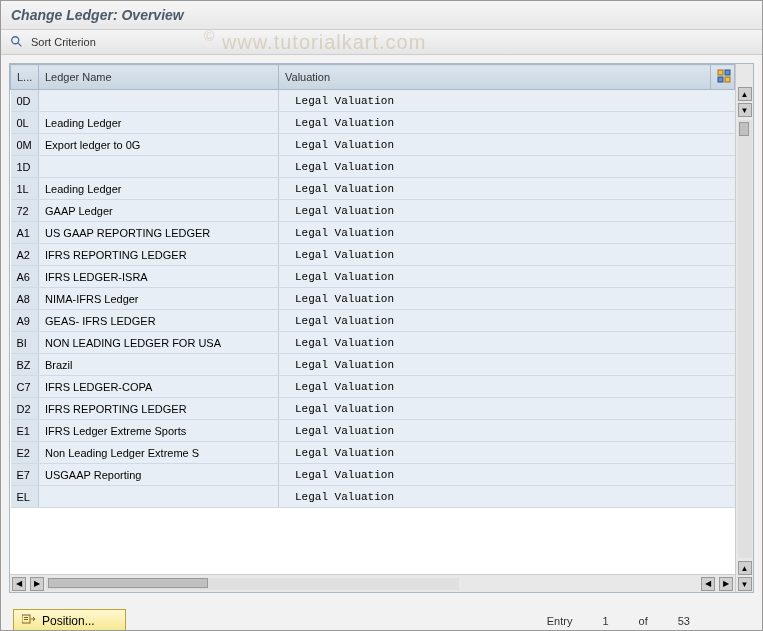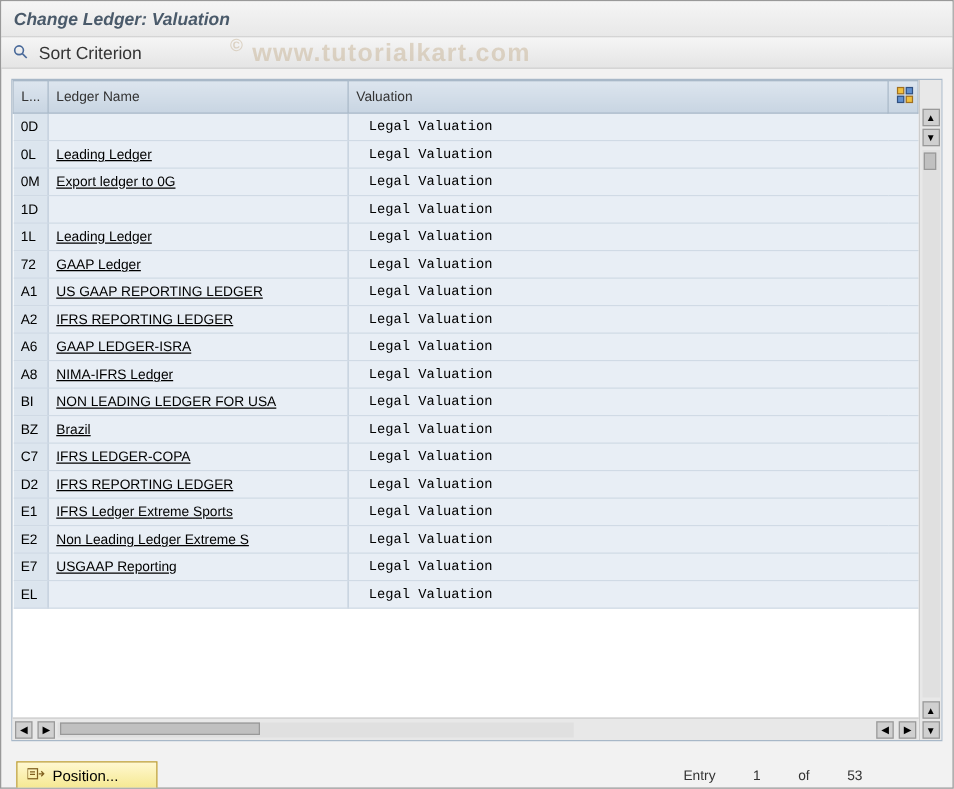--- a/index.html
+++ b/index.html
@@ -3,38 +3,38 @@
   <meta charset="utf-8">
   <style>
     * { box-sizing: border-box; margin: 0; padding: 0; }
     body { font-family: Arial, sans-serif; font-size: 11px; background: #f2f2f2; width: 763px; height: 631px; overflow: hidden; border: 1px solid #999; }
     
     .title-bar { background: linear-gradient(#f5f5f5, #e8e8e8); padding: 6px 10px; border-bottom: 1px solid #ccc; }
     .title-bar h1 { font-size: 14px; font-weight: bold; font-style: italic; color: #4a5a6a; }
     
     .toolbar { background: linear-gradient(#f5f5f5, #e5e5e5); padding: 4px 8px; border-bottom: 1px solid #ccc; display: flex; align-items: center; gap: 6px; }
     .toolbar-icon { width: 16px; height: 16px; display: inline-flex; align-items: center; justify-content: center; }
-    .toolbar-label { font-size: 14px; color: #333; }
-    
-    .watermark { position: absolute; top: 28px; left: 184px; font-size: 20px; color: rgba(200, 180, 150, 0.5); font-weight: bold; letter-spacing: 1px; z-index: 100; pointer-events: none; }
+    .toolbar-label { font-size: 11px; color: #333; }
+    
+    .watermark { position: absolute; top: 28px; left: 204px; font-size: 20px; color: rgba(200, 180, 150, 0.5); font-weight: normal; letter-spacing: 1px; z-index: 100; pointer-events: none; }
     .watermark .c { font-size: 14px; vertical-align: super; }
     
     .table-container { margin: 8px; border: 1px solid #a8b8c8; background: #fff; position: relative; height: 530px; display: flex; }
     .table-scroll { flex: 1; overflow: hidden; }
     
     table { width: 100%; border-collapse: collapse; table-layout: fixed; }
     th { background: linear-gradient(#dce5ee, #c8d5e2); border: 1px solid #a8b8c8; padding: 4px 6px; text-align: left; font-weight: normal; font-size: 11px; color: #333; height: 22px; }
     th.col-code { width: 28px; }
     th.col-name { width: 240px; margin-left: 23px; }
     th.col-val { width: auto; }
     th.col-icon { width: 24px; text-align: center; }
     
     td { border-bottom: 1px solid #d0dae5; padding: 3px 6px; font-size: 11px; background: #e8eef5; height: 22px; }
     td.col-code { background: #dce5ee; border-right: 1px solid #c0ccda; width: 28px; }
-    td.col-name { border-right: 1px solid #c0ccda; width: 240px; text-decoration: underline; }
+    td.col-name { border-right: 1px solid #c0ccda; width: 240px; }
     td.col-val { font-family: 'Courier New', monospace; padding-left: 16px; }
     
     .vscroll { width: 18px; background: #e8e8e8; border-left: 1px solid #ccc; display: flex; flex-direction: column; align-items: center; padding-top: 22px; }
     .vscroll-btn { width: 14px; height: 14px; background: #d0d0d0; border: 1px solid #999; margin: 1px 0; display: flex; align-items: center; justify-content: center; font-size: 8px; cursor: pointer; }
     
     .vscroll-track { flex: 1; width: 14px; background: #e0e0e0; margin: 2px 0; position: relative; }
     .vscroll-thumb { position: absolute; top: 2px; left: 1px; width: 10px; height: 14px; background: #c0c0c0; border: 1px solid #999; }
     
     .hscroll { position: absolute; bottom: 0; left: 0; right: 18px; height: 18px; background: #e8e8e8; border-top: 1px solid #ccc; display: flex; align-items: center; }
     .hscroll-btn { width: 14px; height: 14px; background: #d0d0d0; border: 1px solid #999; margin: 0 2px; display: flex; align-items: center; justify-content: center; font-size: 8px; cursor: pointer; }
@@ -46,21 +46,21 @@
     .position-btn { background: linear-gradient(#fff8d0, #f5e890); border: 1px solid #c0a030; padding: 3px 30px 3px 8px; font-size: 12px; display: flex; align-items: center; gap: 6px; cursor: pointer; }
     .entry-info { font-size: 11px; color: #333; display: flex; gap: 30px; padding-right: 60px; }
     
     .search-icon svg { width: 14px; height: 14px; }
     .grid-icon { width: 14px; height: 14px; display: inline-block; }
   </style>
 </head>
 <body>
 
 <div class="title-bar">
-  <h1>Change Ledger: Valuation</h1>
+  <h1>Change Ledger: Overview</h1>
 </div>
 
 <div class="toolbar">
   <span class="toolbar-icon search-icon">
     <svg viewBox="0 0 16 16">
         <circle cx="6" cy="6" r="4" fill="none" stroke="#4a6a9a" stroke-width="1.5"></circle>
         <line x1="9" y1="9" x2="13" y2="13" stroke="#4a6a9a" stroke-width="1.5"></line>
       </svg>
   </span>
   <span class="toolbar-label">Sort Criterion</span>
@@ -124,26 +124,31 @@
             <td class="col-name">US GAAP REPORTING LEDGER</td>
             <td class="col-val" colspan="2">Legal Valuation</td>
           </tr>
           <tr>
             <td class="col-code">A2</td>
             <td class="col-name">IFRS REPORTING LEDGER</td>
             <td class="col-val" colspan="2">Legal Valuation</td>
           </tr>
           <tr>
             <td class="col-code">A6</td>
-            <td class="col-name">GAAP LEDGER-ISRA</td>
+            <td class="col-name">IFRS LEDGER-ISRA</td>
             <td class="col-val" colspan="2">Legal Valuation</td>
           </tr>
           <tr>
             <td class="col-code">A8</td>
             <td class="col-name">NIMA-IFRS Ledger</td>
+            <td class="col-val" colspan="2">Legal Valuation</td>
+          </tr>
+          <tr>
+            <td class="col-code">A9</td>
+            <td class="col-name">GEAS- IFRS LEDGER</td>
             <td class="col-val" colspan="2">Legal Valuation</td>
           </tr>
           <tr>
             <td class="col-code">BI</td>
             <td class="col-name">NON LEADING LEDGER FOR USA</td>
             <td class="col-val" colspan="2">Legal Valuation</td>
           </tr>
           <tr>
             <td class="col-code">BZ</td>
             <td class="col-name">Brazil</td>

